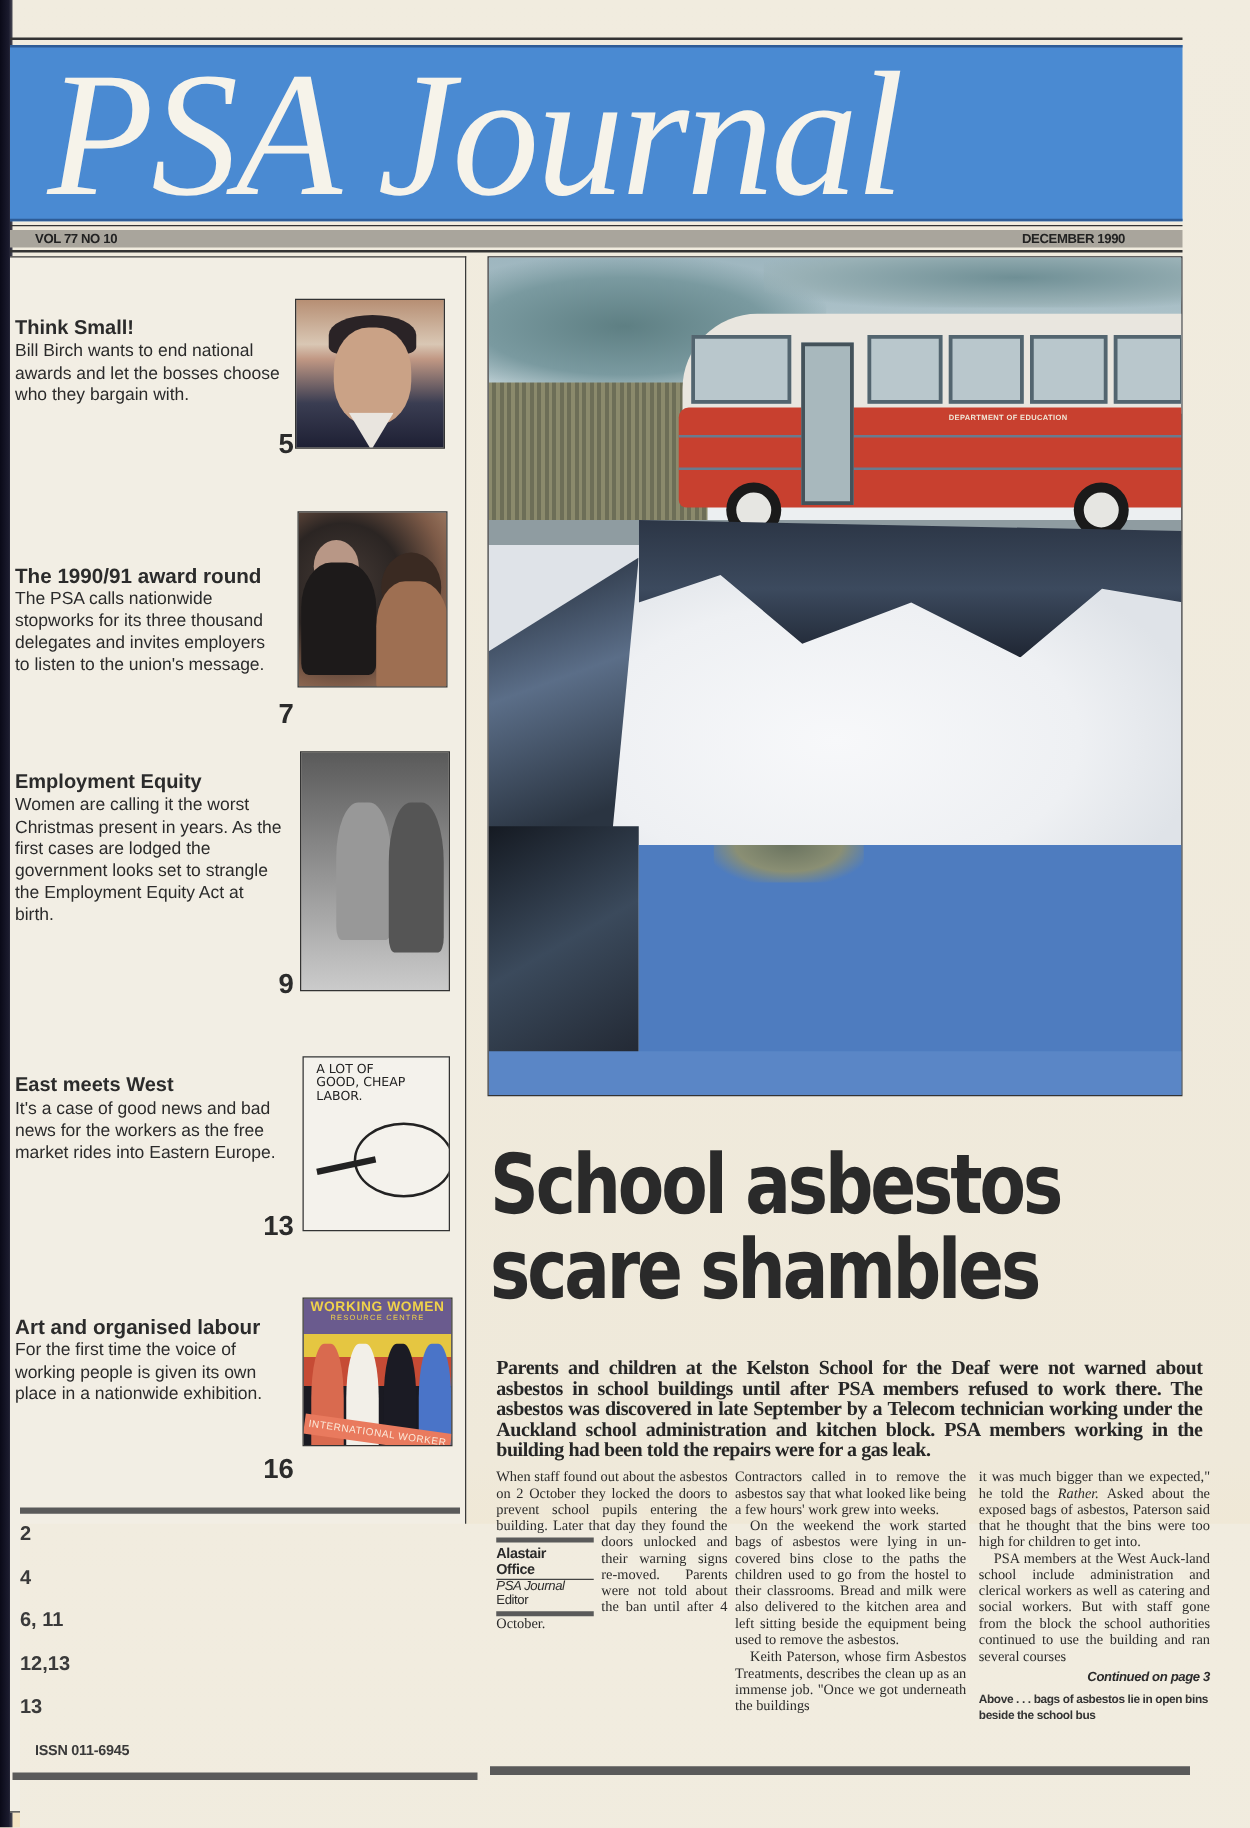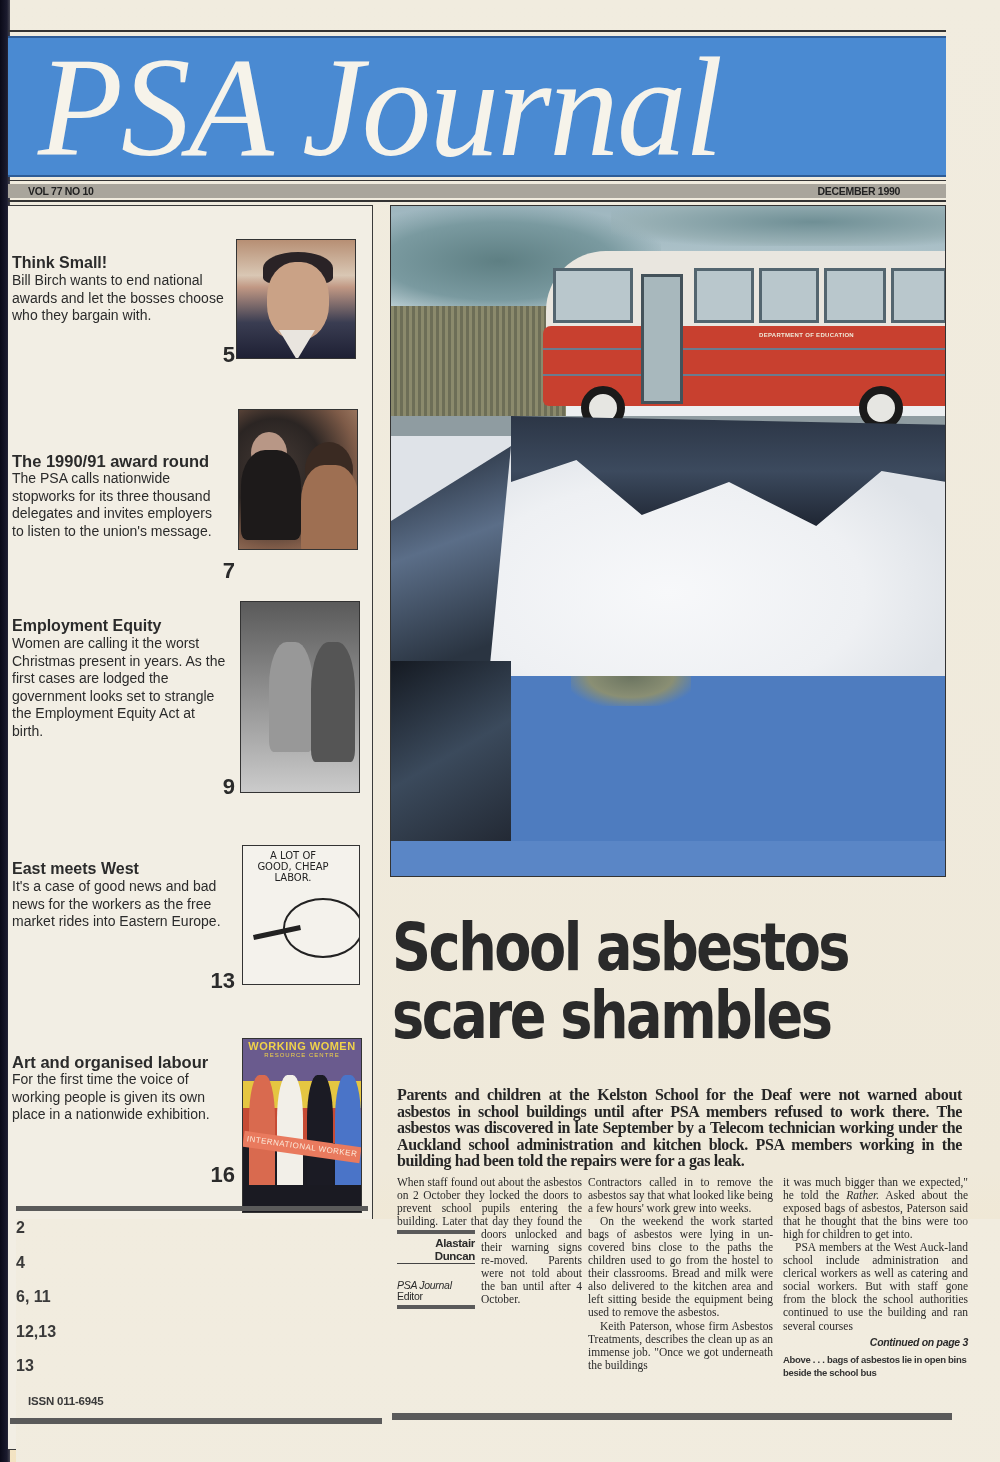--- a/index.html
+++ b/index.html
@@ -76,21 +76,21 @@
   .thumb-crowd { background: radial-gradient(circle at 30% 40%, #453a35 0, #2b2523 40%, #7e5b48 70%, #b38d72 100%); }
   .thumb-crowd .p1 { position:absolute; left:2px; top:40px; width:60px; height:90px; border-radius:40% 40% 10% 10%; background:#1d1a1a; }
   .thumb-crowd .p2 { position:absolute; left:62px; top:55px; width:58px; height:90px; border-radius:40% 40% 10% 10%; background:#9e6f52; }
   .thumb-crowd .h2 { position:absolute; left:66px; top:32px; width:48px; height:56px; border-radius:50%; background:#3a2a22; }
   .thumb-crowd .h1 { position:absolute; left:12px; top:22px; width:36px; height:42px; border-radius:50%; background:#b89786; }
   .thumb-kids { background: linear-gradient(180deg,#5c5a55 0%,#8a8780 40%,#b2aea6 75%,#cfcbc3 100%); filter: grayscale(1); }
   .thumb-kids .k1 { position:absolute; left:28px; top:40px; width:44px; height:110px; border-radius:40% 40% 10% 10%; background:#9c9891; }
   .thumb-kids .k2 { position:absolute; left:70px; top:40px; width:44px; height:120px; border-radius:40% 40% 10% 10%; background:#555; }
   .thumb-cartoon { background: #f4f2ec; }
   .thumb-cartoon .bubble-text {
-    position:absolute; left:10px; top:4px; font-size:10px; line-height:11px; color:#222; font-family:"DejaVu Sans", sans-serif;text-align:center;
+    position:absolute; left:10px; top:4px; font-size:10px; line-height:11px; color:#222; font-family:"DejaVu Sans", sans-serif;
   }
   .thumb-cartoon .face { position:absolute; left:40px; top:52px; width:80px; height:60px; border:2px solid #222; border-radius:50%; }
   .thumb-cartoon .cigar { position:absolute; left:10px; top:84px; width:48px; height:5px; background:#222; transform: rotate(-12deg); }
   .thumb-art { background: linear-gradient(180deg,#6a5b8e 0%,#6a5b8e 24%,#e5c641 24%, #e5c641 40%, #c64b35 40%,#c64b35 60%, #1a1a22 60%); }
   .thumb-art .banner-top {
     position:absolute; left:0; top:2px; width:100%; text-align:center; color:#f0d24a; font-size:11px; line-height:11px; font-weight:bold; letter-spacing:0.5px;
   }
   .thumb-art .banner-sub {
     position:absolute; left:0; top:13px; width:100%; text-align:center; color:#f0d24a; font-size:6px; line-height:7px; letter-spacing:1px;
   }
@@ -167,21 +167,21 @@
   .col p { text-indent: 0; }
   .col p + p { text-indent: 12px; }
   .col1 { left: 397px; }
   .col2 { left: 588px; }
   .col3 { left: 783px; }
   .byline {
     float: left; width: 78px; margin: 2px 6px 0 0; padding: 3px 0 3px 0;
     border-top: 4px solid #5a5a5a; border-bottom: 4px solid #5a5a5a;
     font-family: "Liberation Sans", sans-serif; text-align: left;
   }
-  .byline .name { font-weight: bold; font-size: 11.5px; line-height: 12.5px; letter-spacing: -0.3px; border-bottom: 1px solid #444; padding-bottom: 1px; margin-bottom: 16px; text-align: right; }
+  .byline .name { font-weight: bold; font-size: 11.5px; line-height: 12.5px; letter-spacing: -0.3px; border-bottom: 1px solid #444; padding-bottom: 1px; margin-bottom: 0; }
   .byline .role { font-size: 10.5px; line-height: 11px; letter-spacing: -0.3px; }
   .byline .role i { font-style: italic; }
   .continued { text-align: right; font-family: "Liberation Sans", sans-serif; font-weight: bold; font-style: italic; font-size: 10.5px; margin-top: 3px; letter-spacing: -0.3px; }
   .caption {
     margin-top: 4px; font-family: "Liberation Sans", sans-serif; font-weight: bold; font-size: 9.5px; line-height: 13px; color: #333; text-align: left; letter-spacing: -0.3px;
   }
   .bottom-rule-right { position: absolute; left: 392px; top: 1413px; width: 560px; height: 7px; background: #5a5a5a; }
   .inline-italic { font-style: italic; }
 </style>
 </head>
@@ -245,21 +245,21 @@
     <div class="bubble-text" style="width:80px;">A LOT OF GOOD, CHEAP LABOR.</div>
     <div class="face"></div>
     <div class="cigar"></div>
   </div>
 
   <div class="toc-item" style="top:1053px;">
     <div class="title" style="font-size:16.5px;">Art and organised labour</div>
     <div class="desc" style="width:225px;">For the first time the voice of working people is given its own place in a nationwide exhibition.</div>
     <div class="pg" style="left:183px; top:109px;">16</div>
   </div>
-  <div class="thumb thumb-art" style="left:242px; top:1038px; width:120px; height:175px;">
+  <div class="thumb thumb-art" style="left:242px; top:1038px; width:120px; height:119px;">
     <div class="banner-top">WORKING WOMEN</div>
     <div class="banner-sub">RESOURCE CENTRE</div>
     <div class="fig" style="left:6px; background:#d96a4f;"></div>
     <div class="fig" style="left:34px; background:#f2efe8;"></div>
     <div class="fig" style="left:64px; background:#1b1b24;"></div>
     <div class="fig" style="left:92px; background:#4a74c8;"></div>
     <div class="ribbon">INTERNATIONAL WORKER</div>
   </div>
 
   <div class="regulars">
@@ -328,21 +328,21 @@
   </div>
 
   <div class="standfirst">Parents and children at the Kelston School for the Deaf were not warned about asbestos in school buildings until after PSA members refused to work there. The asbestos was discovered in late September by a Telecom technician working under the Auckland school administration and kitchen block. PSA members working in the building had been told the repairs were for a gas leak.</div>
 
   <div class="col col1">
     <p>
       <span>When staff found out about the asbestos on 2 October they locked the doors to prevent school pupils entering the building. Later that day</span>
       <span class="byline">
         <span class="name" style="display:block;">
           <span>Alastair</span><br>
-          <span>Duncan</span>
+          <span>Office</span>
         </span>
         <span class="role" style="display:block;">
           <i>PSA Journal</i><br>
           <span>Editor</span>
         </span>
       </span>
       <span>they found the doors unlocked and their warning signs re-moved. Parents were not told about the ban until after 4 October.</span>
     </p>
   </div>
 

